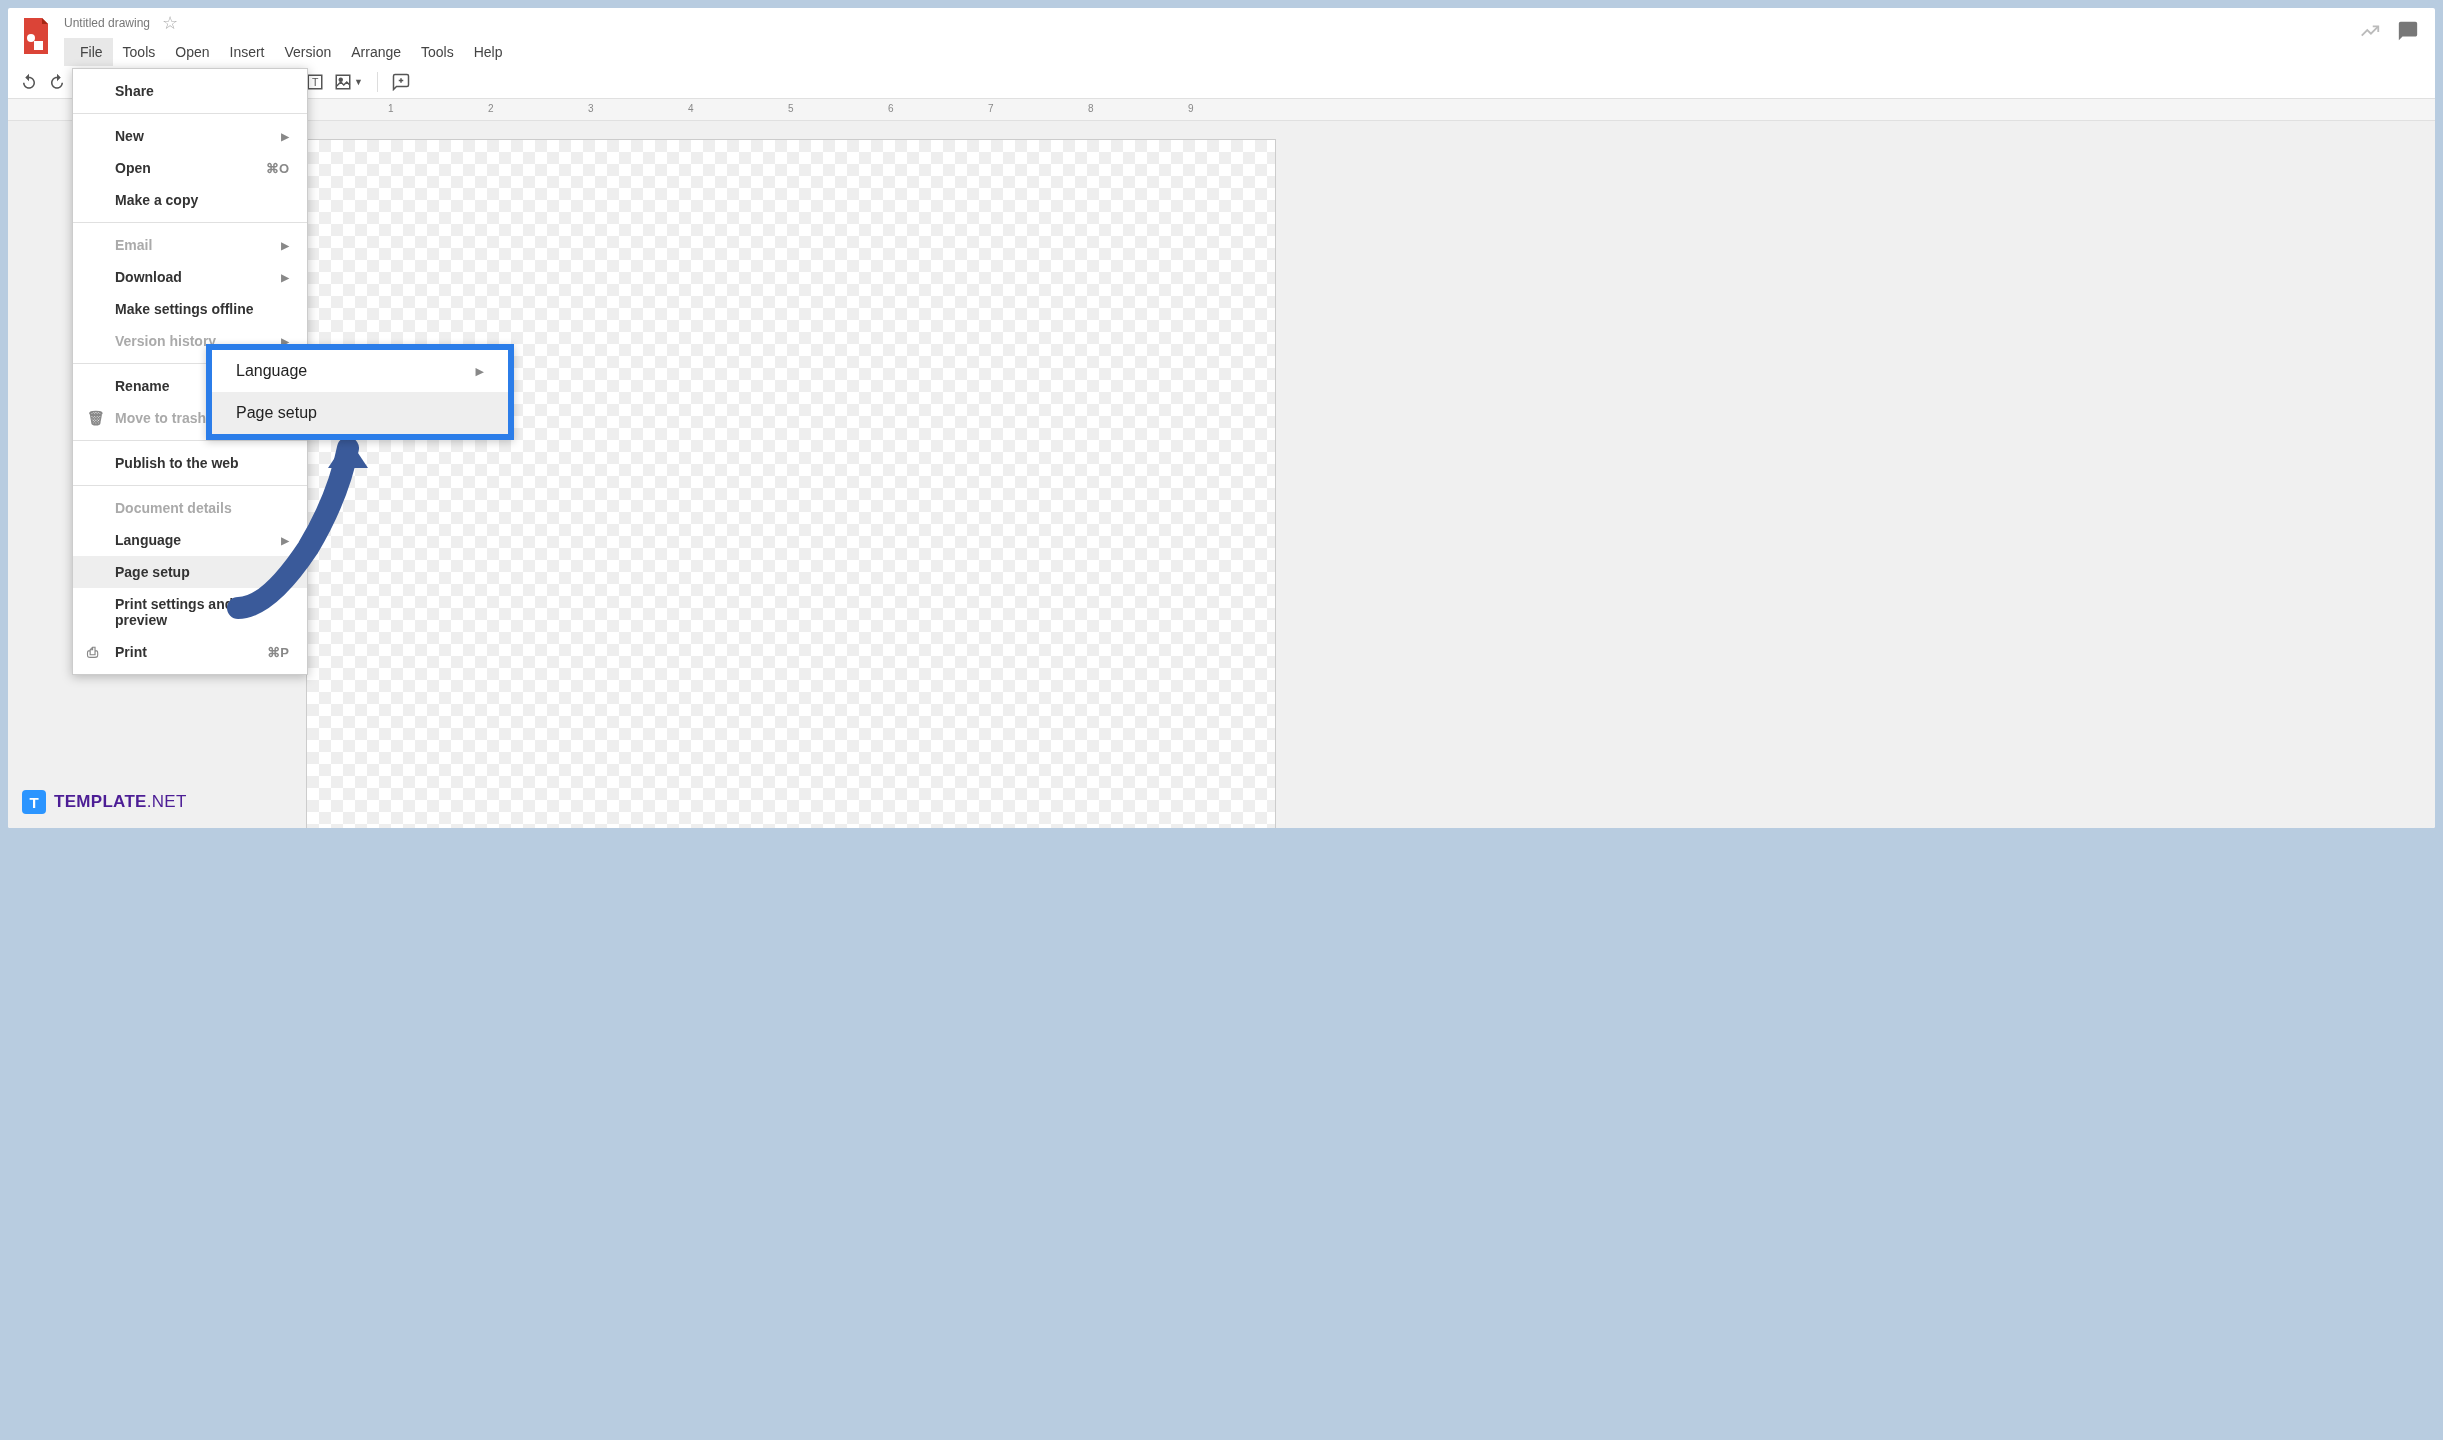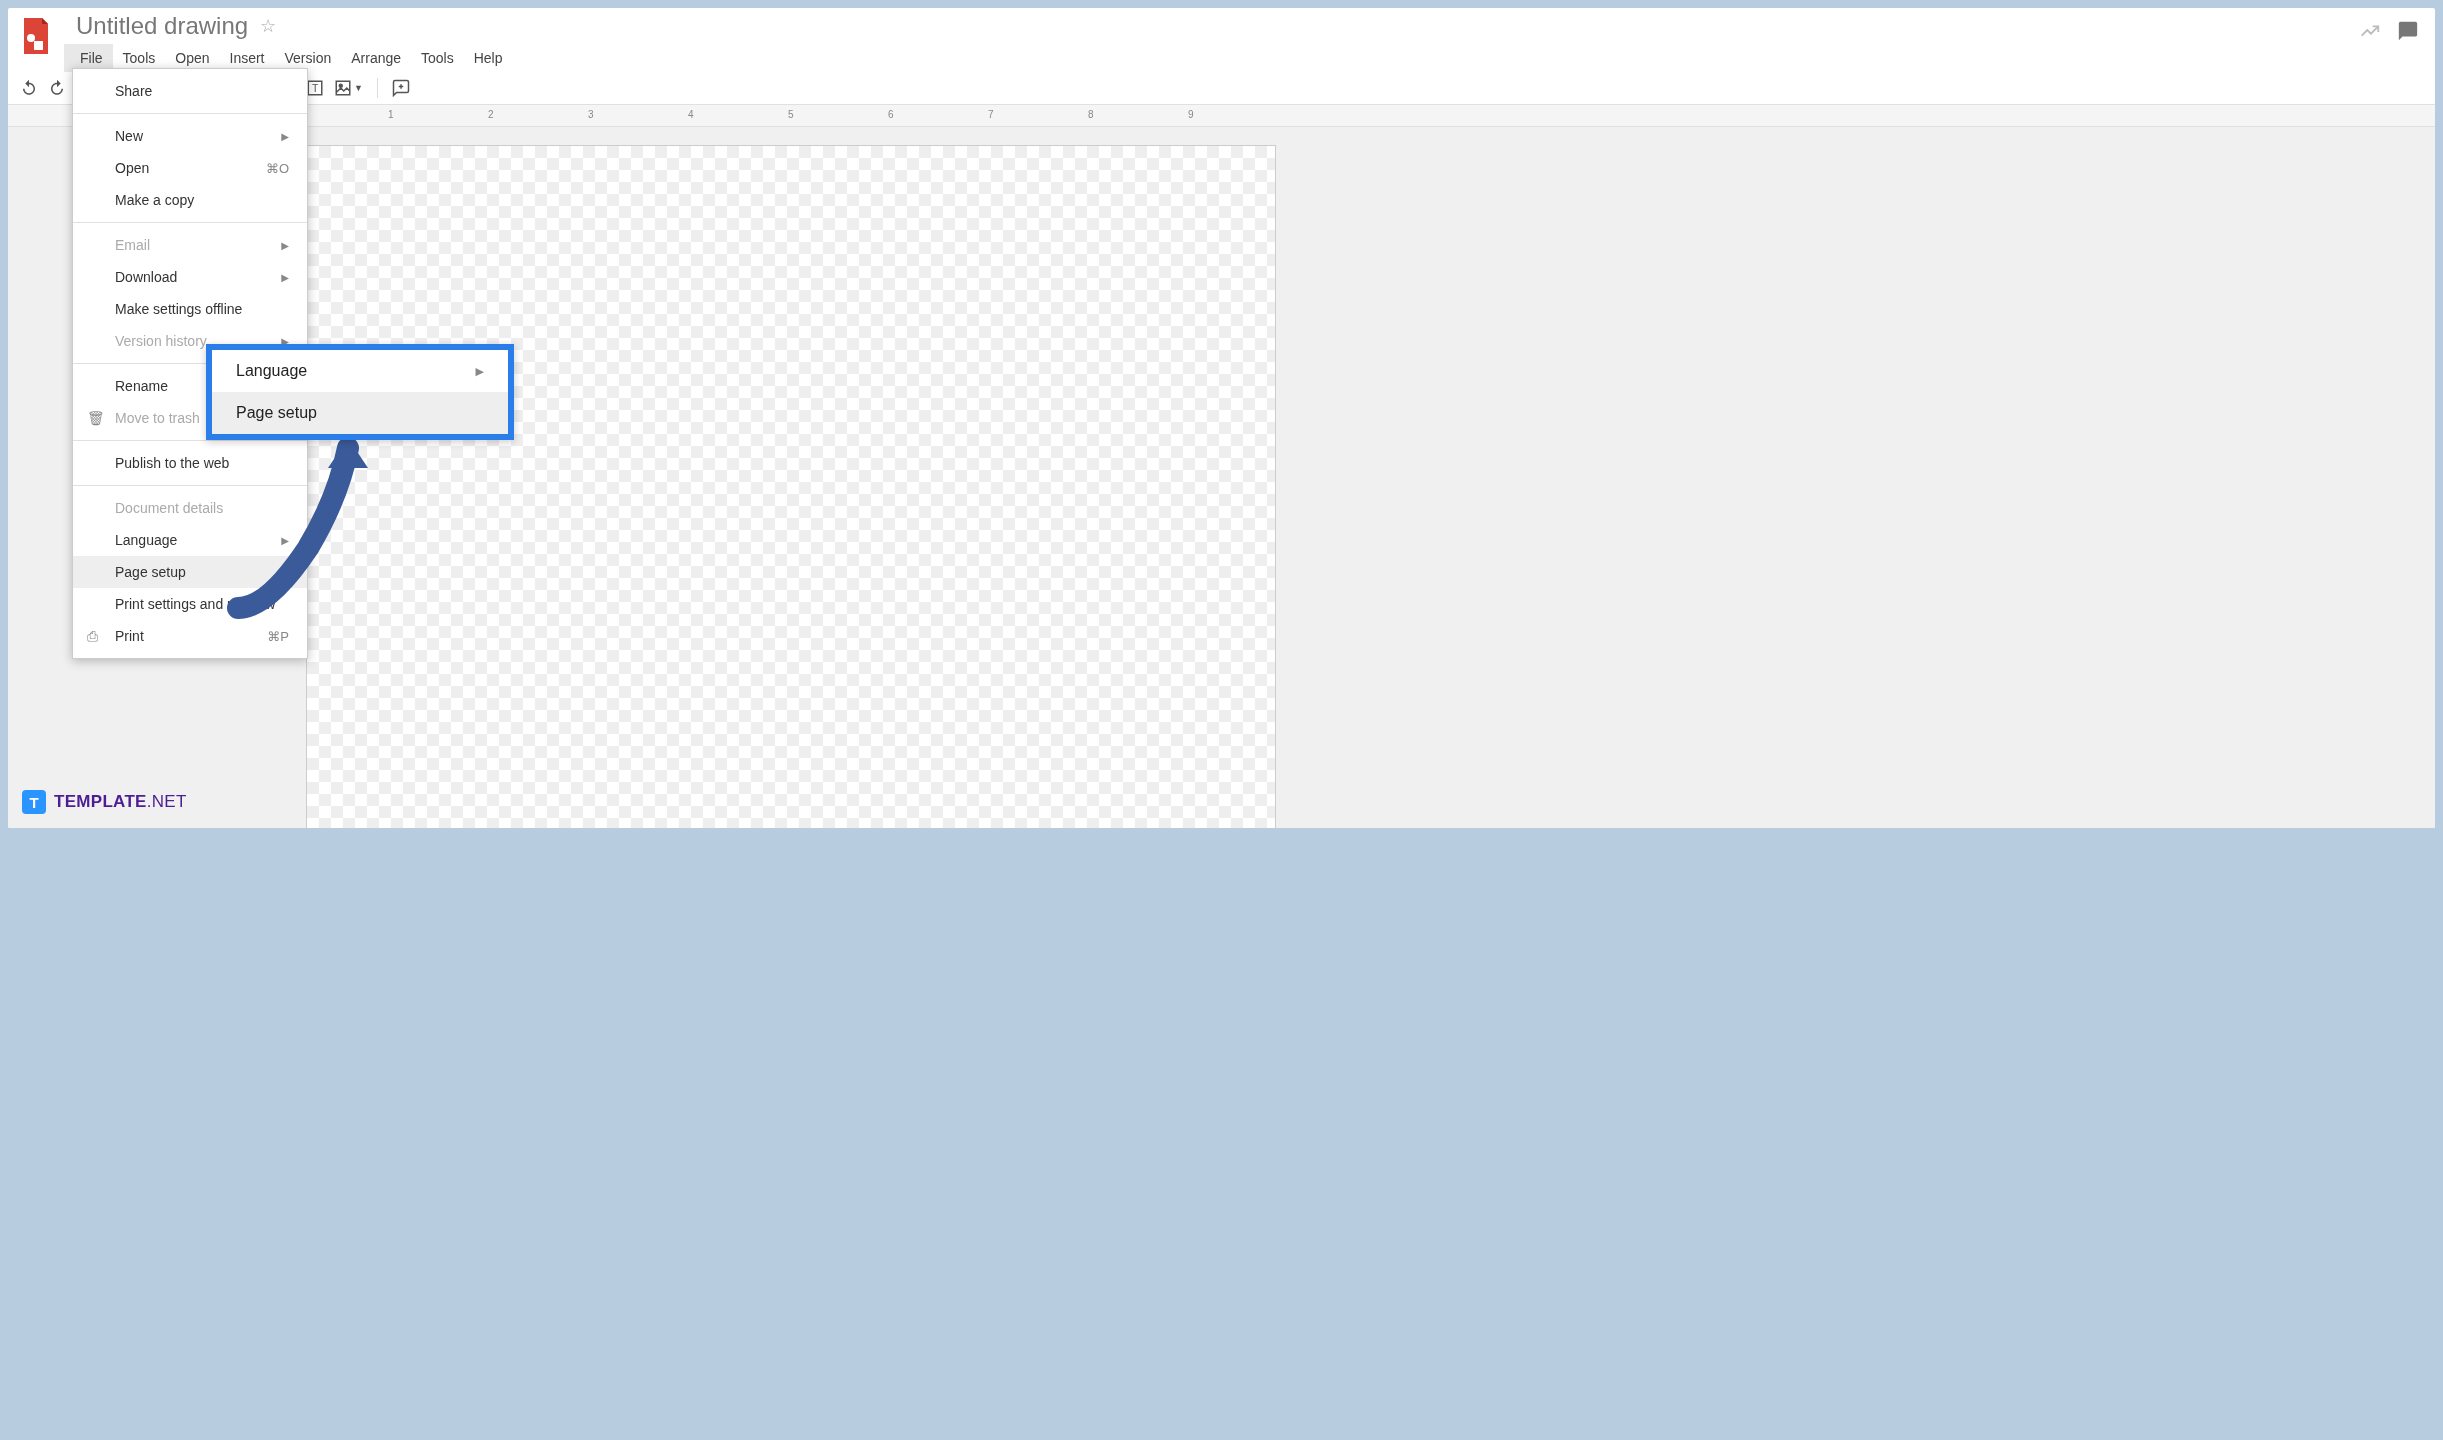--- a/index.html
+++ b/index.html
@@ -2,21 +2,21 @@
 <html><head>
 <meta charset="utf-8">
 <style>
   * { margin: 0; padding: 0; box-sizing: border-box; font-family: Arial, Helvetica, sans-serif; }
   body { background: #b8cce0; padding: 8px; }
   .app-window { background: #fff; border-radius: 2px; position: relative; height: 820px; overflow: hidden; }
   .header { display: flex; align-items: flex-start; padding: 4px 8px 0 8px; }
   .app-icon { width: 40px; height: 40px; margin-right: 8px; margin-top: 4px; }
   .title-area { flex: 1; }
   .title-row { display: flex; align-items: center; gap: 12px; }
-  .doc-title { font-size: 24px; color: #777; font-weight: 400; margin-left: 12px; }
+  .doc-title { font-size: 12px; color: #777; font-weight: 400; }
   .star-icon { color: #aaa; font-size: 18px; }
   .menubar { display: flex; gap: 0; margin-top: 4px; }
   .menu-item { font-size: 14px; color: #444; padding: 6px 10px; cursor: pointer; }
   .menu-item.active { background: #e8e8e8; padding-left: 16px; }
   .header-right { display: flex; align-items: center; gap: 16px; padding-right: 8px; padding-top: 8px; }
   .trend-icon { color: #bbb; }
   .comment-icon { color: #777; }
   .toolbar { display: flex; align-items: center; padding: 6px 12px; border-bottom: 1px solid #e0e0e0; gap: 10px; position: relative; z-index: 1; }
   .tool-btn { color: #555; font-size: 16px; display: flex; align-items: center; justify-content: center; }
   .tool-sep { width: 1px; height: 20px; background: #ddd; margin: 0 4px; }
@@ -35,21 +35,21 @@
       linear-gradient(45deg, transparent 75%, #eee 75%),
       linear-gradient(-45deg, transparent 75%, #eee 75%);
     background-size: 24px 24px;
     background-position: 0 0, 0 12px, 12px -12px, -12px 0px;
     background-color: #fff;
     border: 1px solid #ccc;
   }
   .dropdown {
     position: absolute; left: 64px; top: 60px; width: 236px;
     background: #fff; box-shadow: 0 2px 10px rgba(0,0,0,0.25);
-    z-index: 100; padding: 6px 0; border: 1px solid #ccc;
+    z-index: 100; padding: 6px 0; border: 1px solid #ccc; font-weight: bold;
   }
   .dd-item { display: flex; align-items: center; padding: 8px 18px 8px 42px; font-size: 14px; color: #333; cursor: pointer; position: relative; }
   .dd-item.hover { background: #eee; }
   .dd-item.disabled { color: #aaa; gap: 24px; }
   .dd-sep { height: 1px; background: #e0e0e0; margin: 6px 0; }
   .dd-shortcut { margin-left: auto; color: #888; font-size: 13px; }
   .dd-arrow { margin-left: auto; color: #888; font-size: 10px; }
   .dd-icon-left { position: absolute; left: 14px; color: #888; font-size: 14px; }
   .callout {
     position: absolute; left: 198px; top: 336px; width: 308px;

